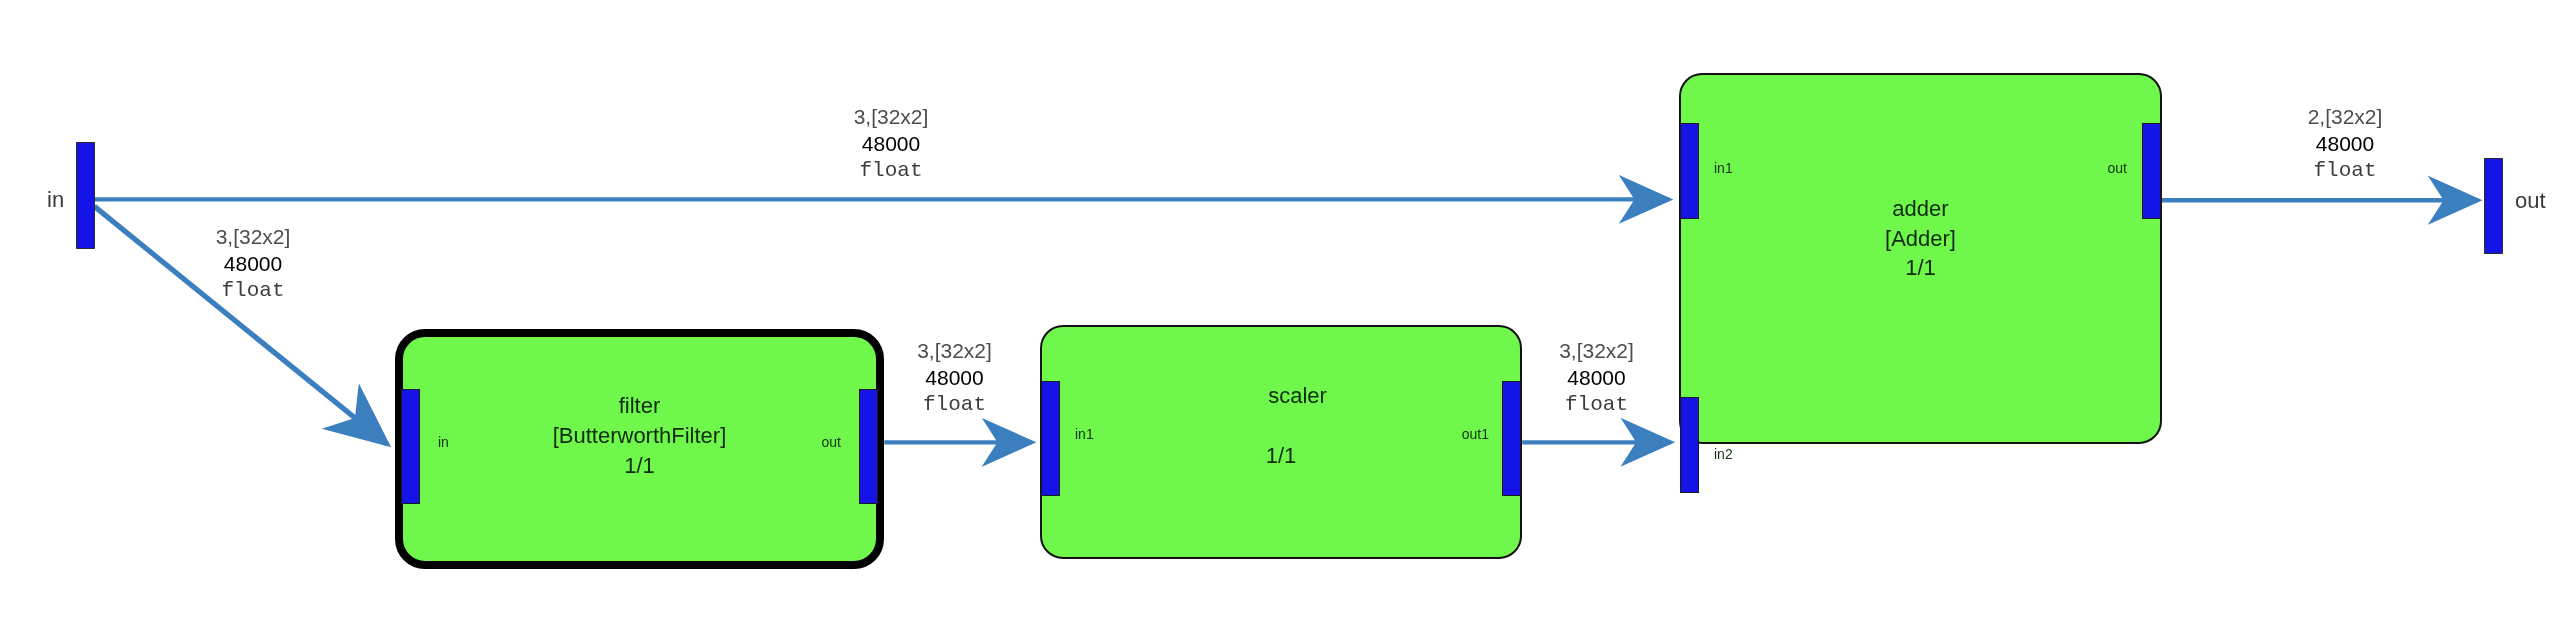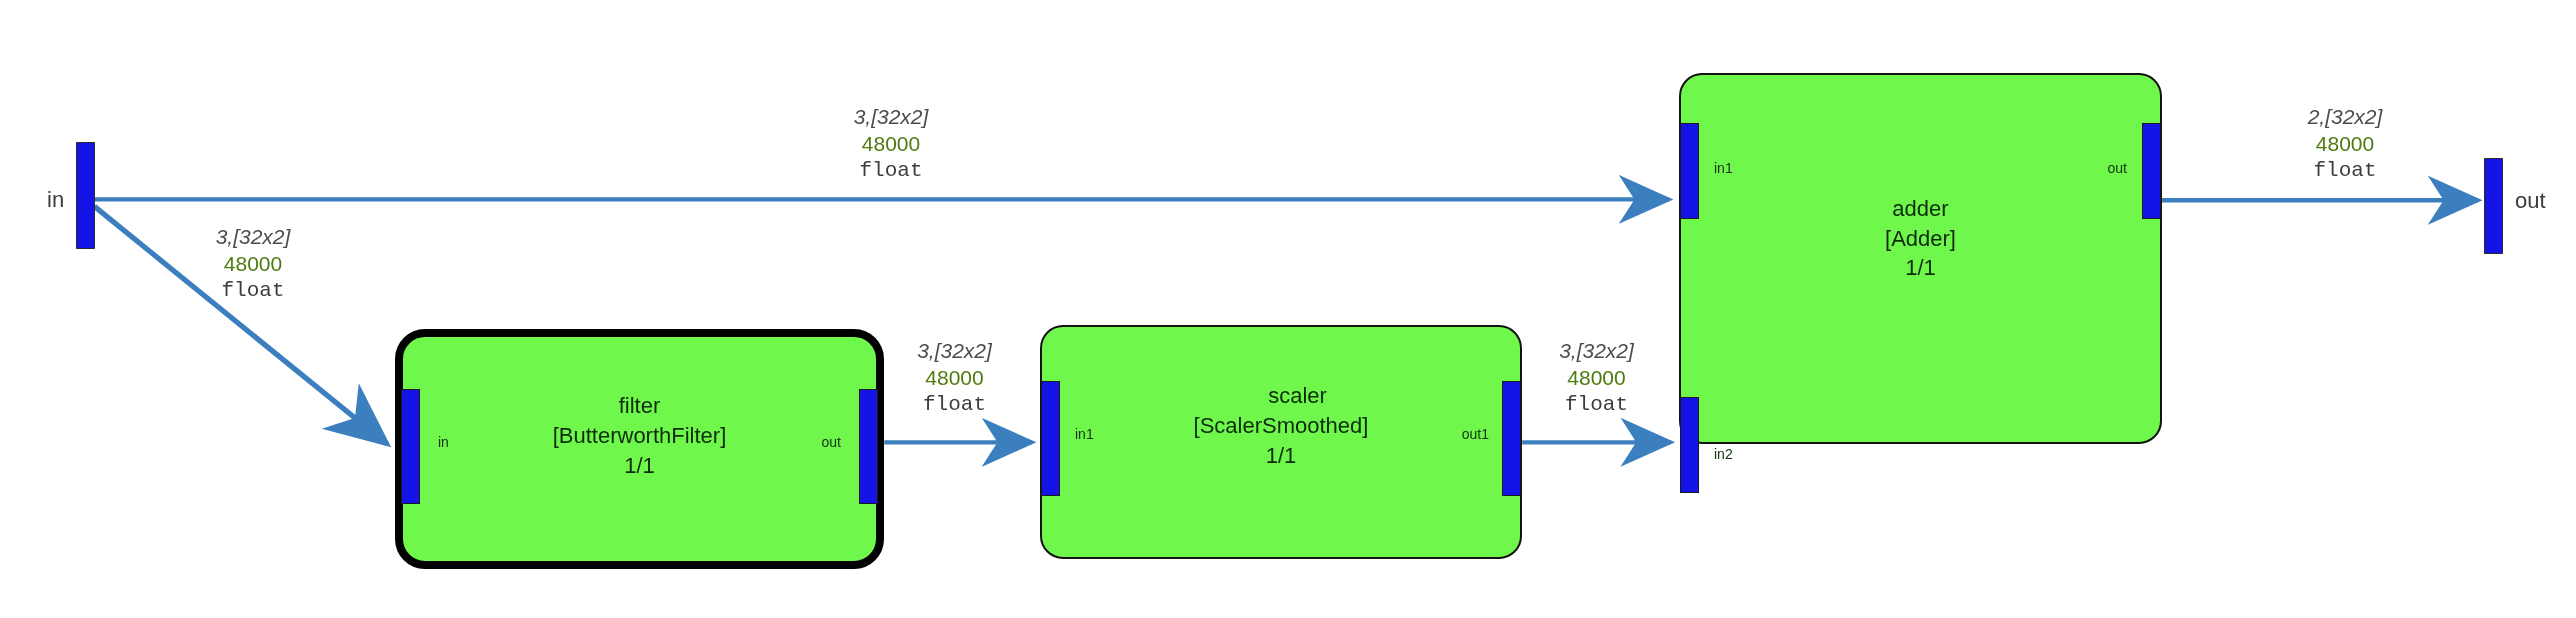--- a/index.html
+++ b/index.html
@@ -78,22 +78,22 @@
   
   .edge-label{
     position:absolute;
     text-align:center;
     font-size:21px;
     line-height:27px;
     color:#4a4a4a;
     white-space:nowrap;
     pointer-events:none;
   }
-  .edge-label .l1{ color:#4d4d4d;font-style:italic; }
-  .edge-label .l2{ color:#4d7c0f; }
+  .edge-label .l1{ color:#4d4d4d; }
+  .edge-label .l2{ color:#000000; }
   .edge-label .l3{ color:#3d3d3d;font-family:Liberation Mono, monospace; }
 </style>
 </head>
 <body>
 
 <div id="canvas">
 
   <svg id="edge-layer" viewBox="0 0 2948 708" width="2576" height="619" xmlns="http://www.w3.org/2000/svg">
     <defs>
       <marker id="arw" markerWidth="14" markerHeight="12" refX="11.5" refY="6" orient="auto" markerUnits="strokeWidth">
@@ -161,21 +161,20 @@
   </div>
 
   <div class="block thin" style="left:1040px; top:325px; width:482px; height:234px;">
     <div class="port" style="left:-0.9px; top:54px; width:19px; height:115px;"></div>
     <div class="port-label" style="left:33px; top:100px;">in1</div>
 
     <div class="port" style="right:-0.9px; top:54px; width:19px; height:115px;"></div>
     <div class="port-label" style="right:31px; top:100px;">out1</div>
 
     <div class="block-text" style="top:54px;padding-left:33px;">scaler</div>
-    <div class="block-text" style="top:84px;">[ScalerSmoothed]</div>
     <div class="block-text" style="top:114px;">1/1</div>
   </div>
 
   <div class="block thin" style="left:1679px; top:73px; width:483px; height:371px;">
     <div class="port" style="left:-0.9px; top:48px; width:19px; height:96px;"></div>
     <div class="port-label" style="left:33px; top:86px;">in1</div>
 
     <div class="port" style="left:-0.9px; top:322px; width:19px; height:96px;"></div>
     <div class="port-label" style="left:33px; top:372px;">in2</div>
 

